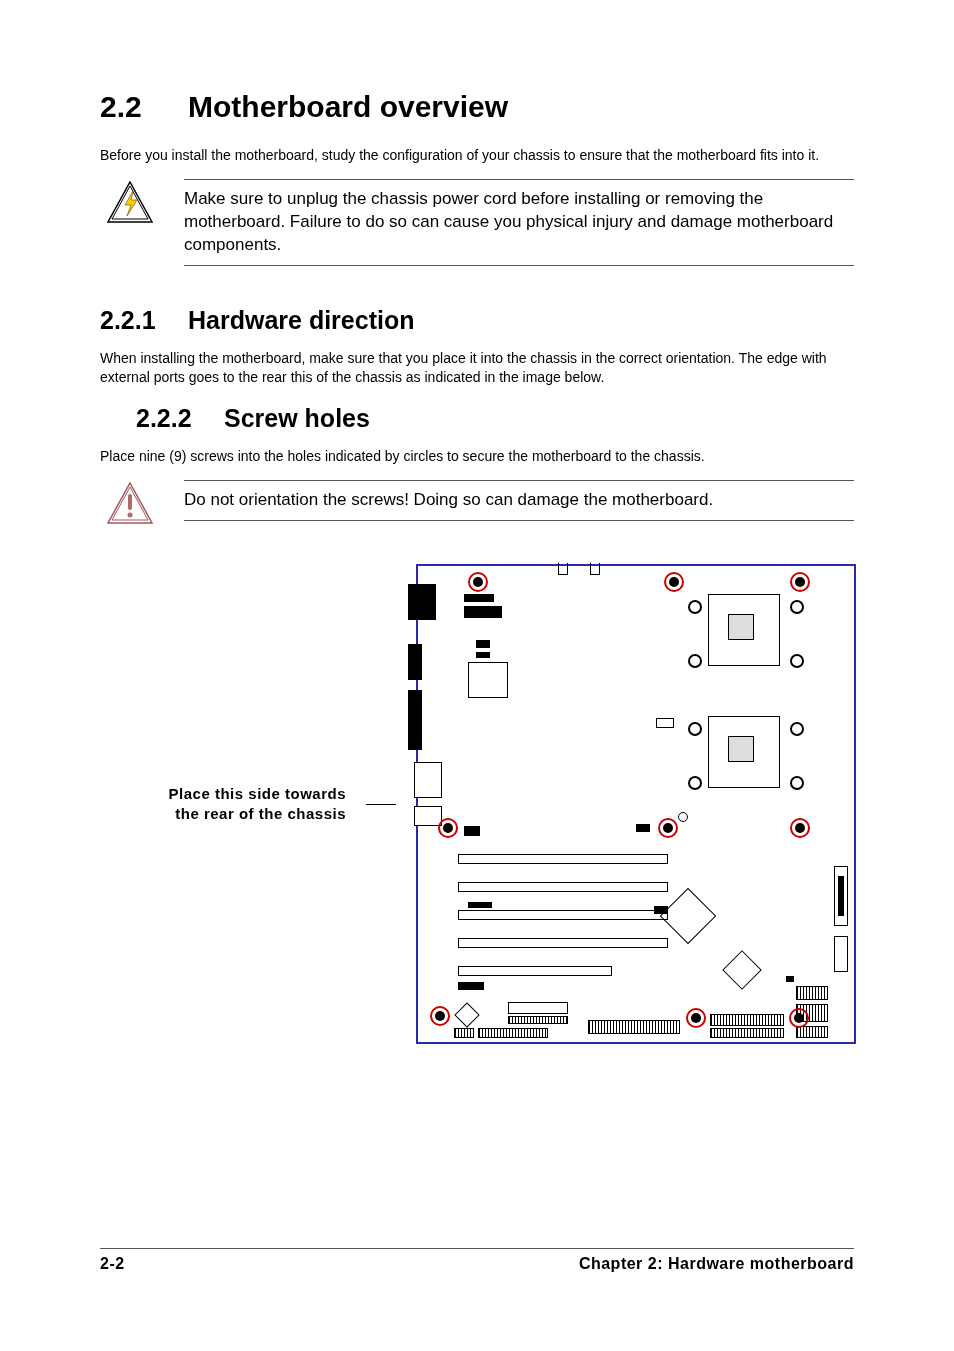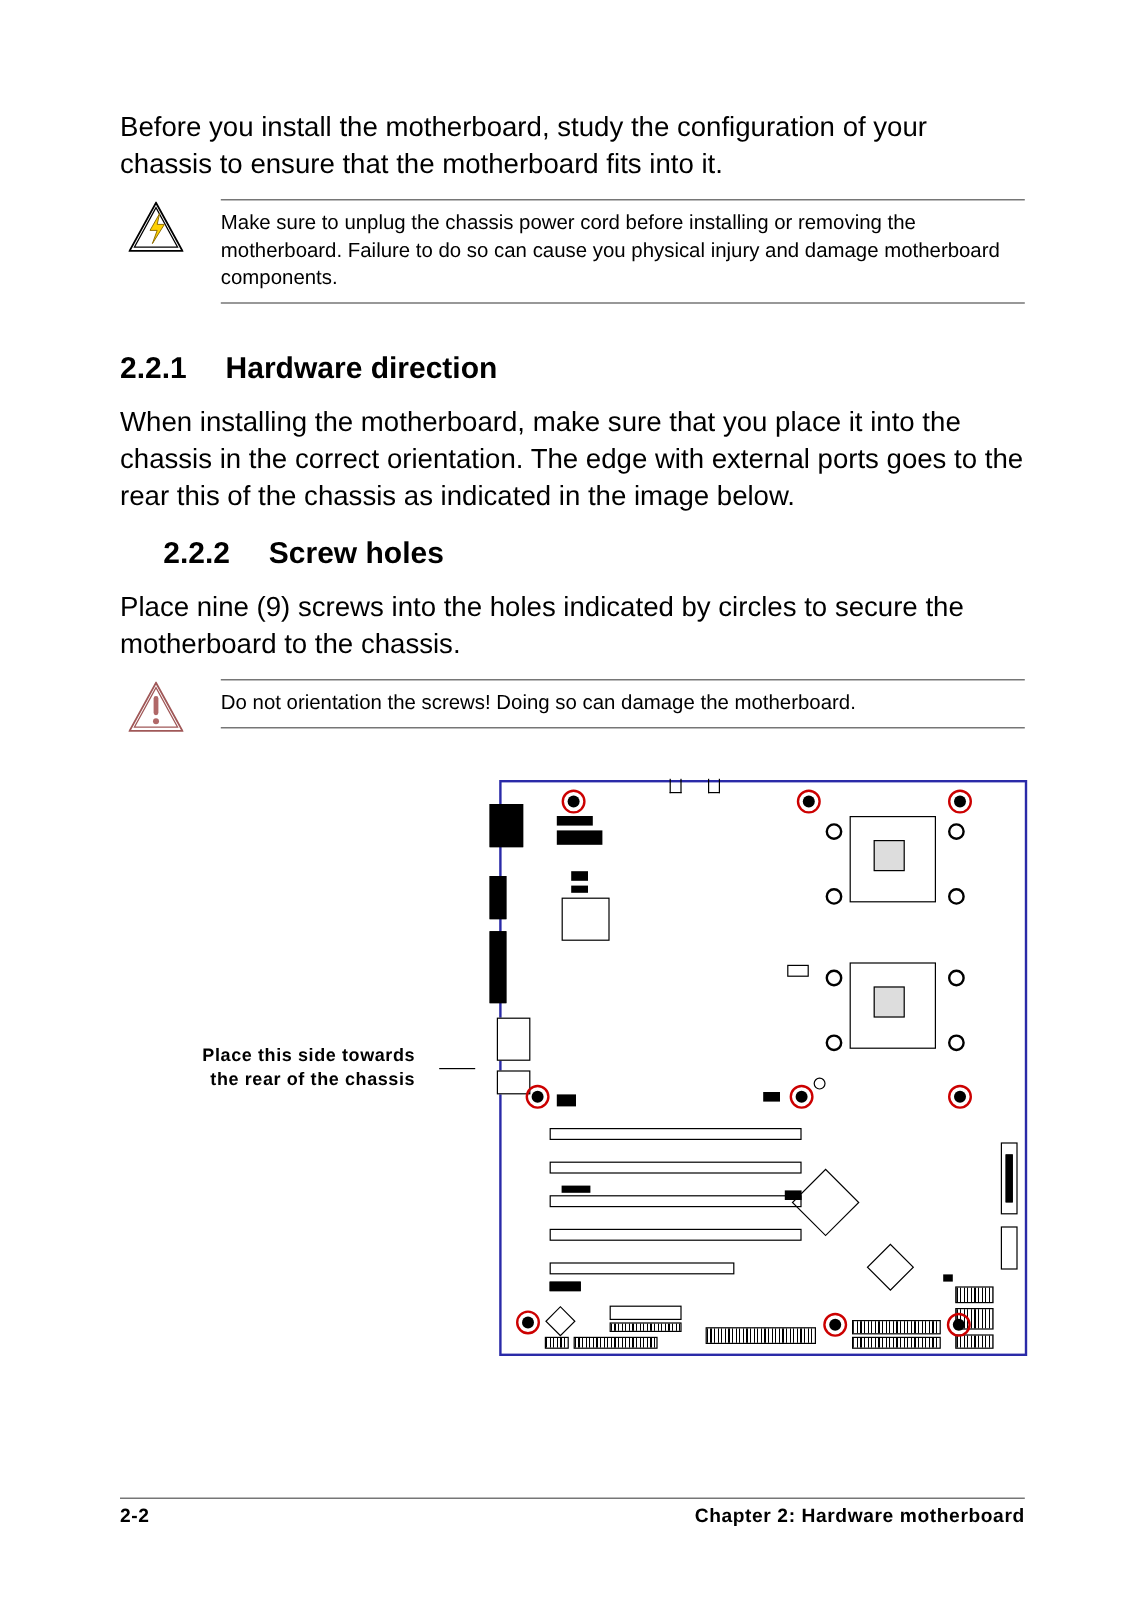--- a/index.html
+++ b/index.html
@@ -1,20 +1,20 @@
 <!DOCTYPE html>
 <html><head>
 <meta charset="utf-8">
 <style>
   * { box-sizing: border-box; margin: 0; padding: 0; }
   html, body { width: 954px; height: 1351px; background: #fff; font-family: Verdana, Geneva, sans-serif; color: #000; }
   .page { width: 954px; height: 1351px; padding: 90px 100px 60px 100px; position: relative; }
   .h1 { font-size: 30px; font-weight: bold; margin-bottom: 22px; }
   .h1 .num { display: inline-block; width: 88px; }
-  .para { font-size: 23px; line-height: 1.35; margin-bottom: 14px; }
+  .para { font-size: 14px; line-height: 1.35; margin-bottom: 14px; }
   .callout { margin: 8px 0 40px 0; }
   .callout-inner { display: flex; align-items: flex-start; gap: 24px; }
   .callout-icon { flex: 0 0 60px; display: flex; justify-content: center; padding-top: 2px; }
   .callout-text { flex: 1; font-size: 17px; line-height: 1.35; border-top: 1px solid #555; border-bottom: 1px solid #555; padding: 8px 0; }
   .h2 { font-size: 25px; font-weight: bold; margin: 6px 0 14px 0; font-family: "Trebuchet MS", Verdana, sans-serif; }
   .h2 .num { display: inline-block; width: 88px; }
   .diagram-row { display: flex; align-items: center; gap: 20px; margin-top: 40px; }
   .diagram-label { flex: 0 0 246px; font-size: 15px; font-weight: bold; line-height: 1.35; letter-spacing: 0.5px; font-family: "Trebuchet MS", Verdana, sans-serif; text-align: right; }
   .leader { width: 30px; height: 1px; background: #000; flex: 0 0 30px; }
   .board-wrap { flex: 0 0 440px; height: 480px; position: relative; }
@@ -31,20 +31,23 @@
   .sq { position:absolute; border:1px solid #000; }
   .tiny { position:absolute; background:#000; }
   .hatch { background: repeating-linear-gradient(90deg,#000 0 1px,#fff 1px 3px); }
   .diamond { position:absolute; width:40px; height:40px; border:1px solid #000; transform: rotate(45deg); }
 </style>
 </head>
 <body>
 
 <div class="page">
 
+  <div class="h1">
+    <span class="num">2.2</span><span>Motherboard overview</span>
+  </div>
 
   <p class="para">Before you install the motherboard, study the configuration of your chassis to ensure that the motherboard fits into it.</p>
 
   <div class="callout">
     <div class="callout-inner">
       <div class="callout-icon">
         <svg width="46" height="42" viewBox="0 0 46 42">
           <polygon points="23,1 45,41 1,41" fill="none" stroke="#000" stroke-width="1.5"></polygon>
           <polygon points="23,5 41,38 5,38" fill="none" stroke="#000" stroke-width="1"></polygon>
           <path d="M26 10 L18 24 L24 24 L20 35 L30 19 L24 19 Z" fill="#ffd100" stroke="#8a6a00" stroke-width="0.8"></path>

